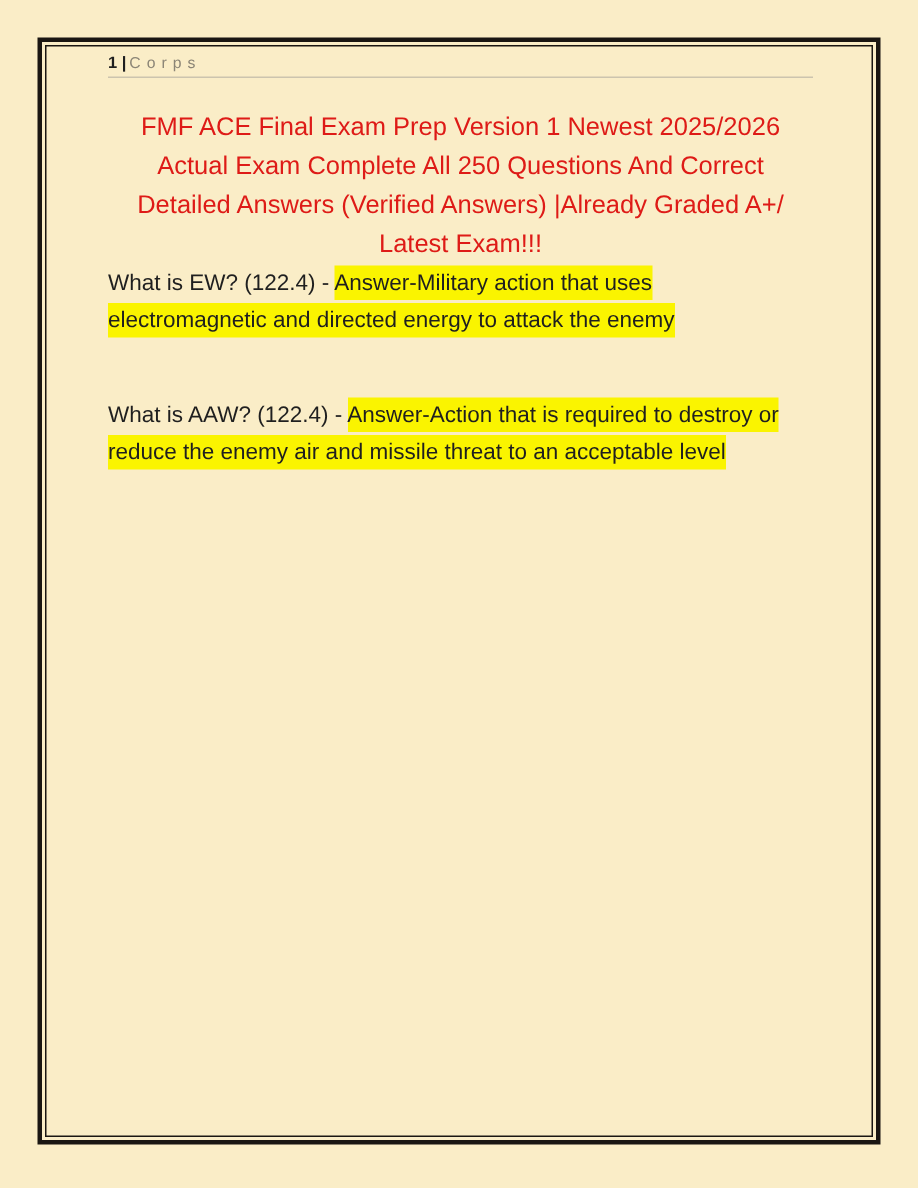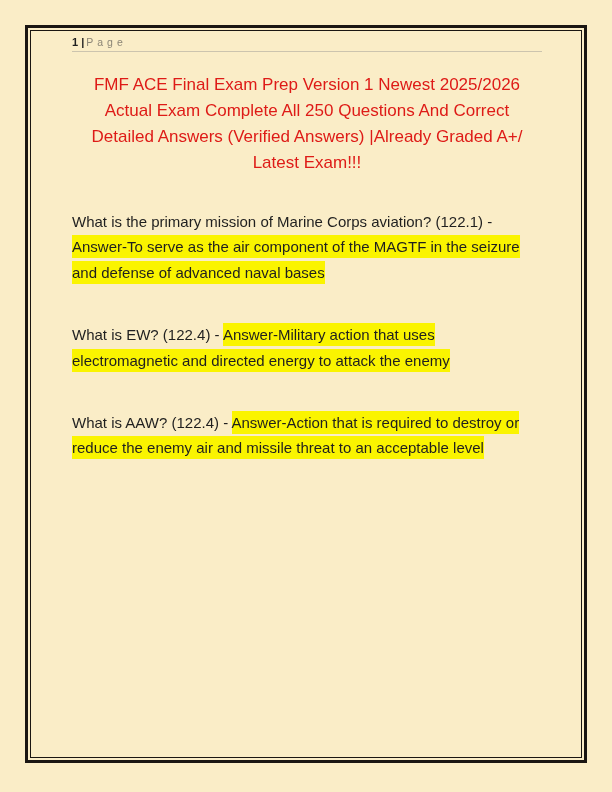--- a/index.html
+++ b/index.html
@@ -63,26 +63,25 @@
     padding: 3px 0;
   }
 </style>
 </head>
 <body>
 
 <div class="page">
   <div class="page-inner">
 
     <div class="header-row">
-      <span class="page-num">1</span><span class="page-num-divider">|</span><span class="page-label">Page</span>
+      <span class="page-num">1</span><span class="page-num-divider">|</span><span class="page-label">Corps</span>
     </div>
 
     <div class="doc-title">FMF ACE Final Exam Prep Version 1 Newest 2025/2026 Actual Exam Complete All 250 Questions And Correct Detailed Answers (Verified Answers) |Already Graded A+/ Latest Exam!!!</div>
 
-    <p class="qa first"><span class="q">What is the primary mission of Marine Corps aviation? (122.1) - </span><mark class="a">Answer-To serve as the air component of the MAGTF in the seizure and defense of advanced naval bases</mark></p>
 
     <p class="qa"><span class="q">What is EW? (122.4) - </span><mark class="a">Answer-Military action that uses electromagnetic and directed energy to attack the enemy</mark></p>
 
 
 
     <p class="qa"><span class="q">What is AAW? (122.4) - </span><mark class="a">Answer-Action that is required to destroy or reduce the enemy air and missile threat to an acceptable level</mark></p>
 
   </div>
 </div>
 

